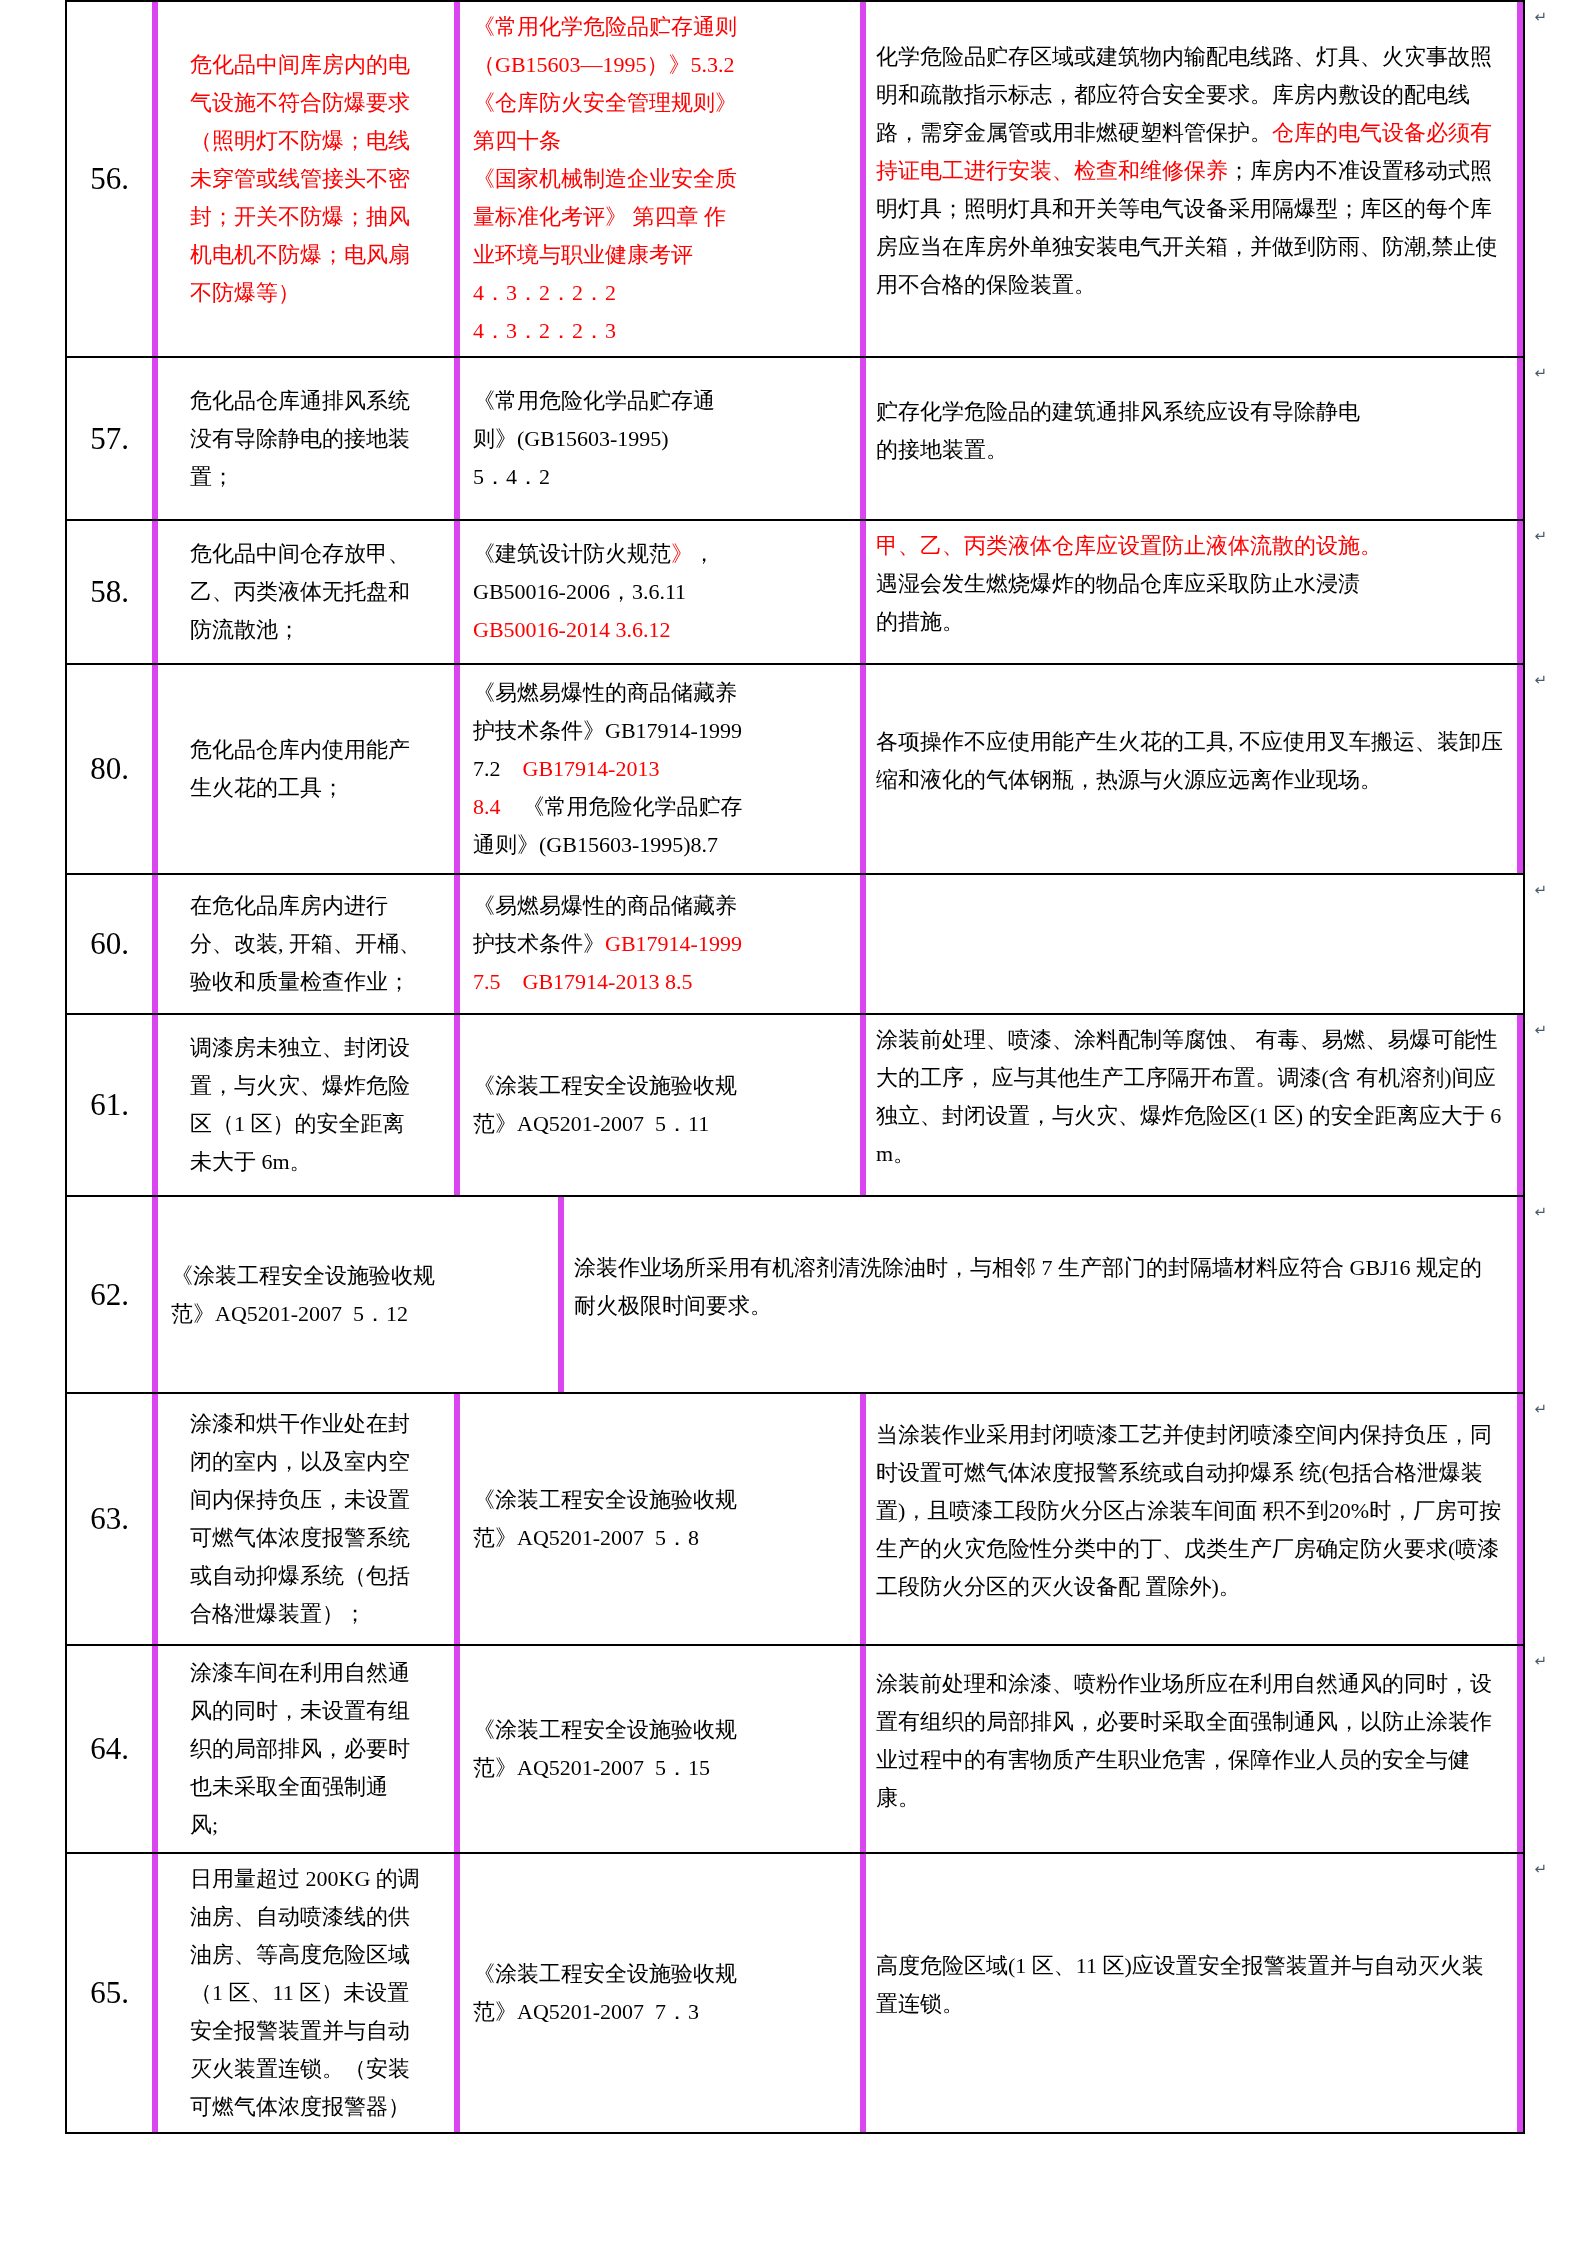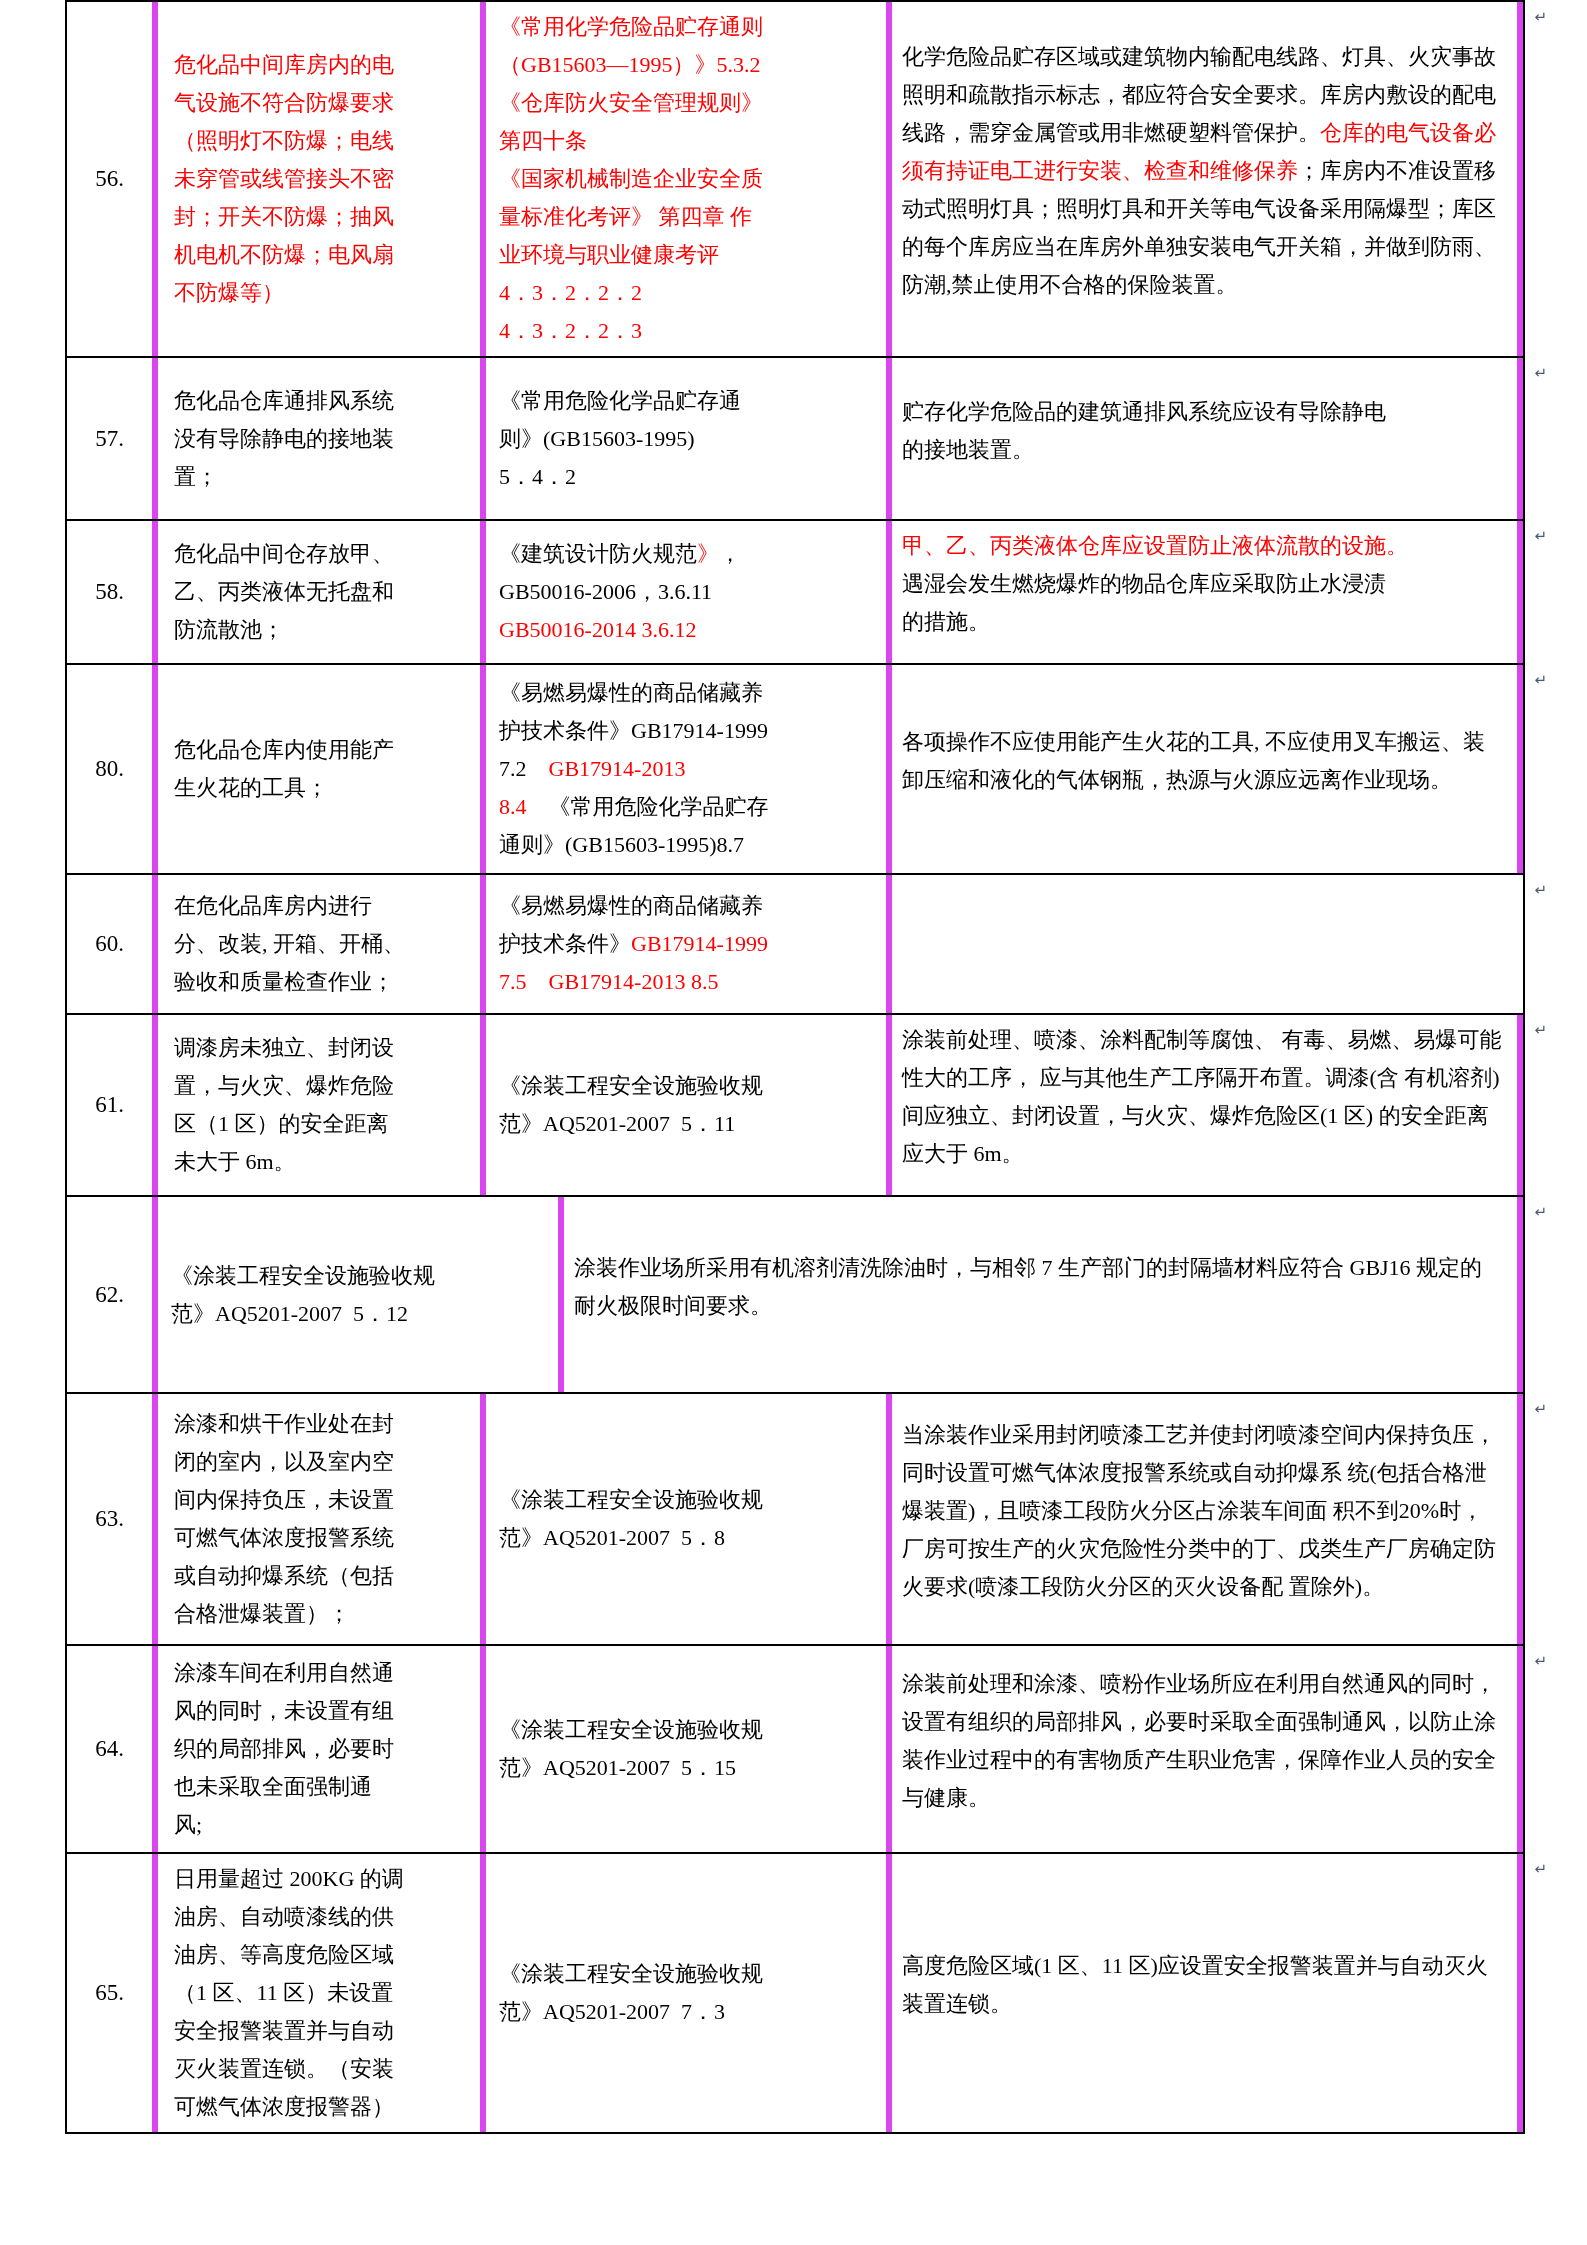--- a/index.html
+++ b/index.html
@@ -26,22 +26,22 @@
   .row:nth-child(8){min-height:250px;}
   .row:nth-child(9){min-height:206px;}
   .row:nth-child(10){min-height:278px;}
   .cell{
     border-right:6px solid #d946ef;
     box-sizing:border-box;
     display:flex;align-items:center;
     font-size:22px;line-height:38px;
   }
   .cell:last-child{border-right:none;}
-  .c-num{width:91px;justify-content:center;font-size:23px;}
-  .c-problem{width:328px;padding:6px 8px 6px 16px;}
+  .c-num{width:91px;justify-content:center;font-size:31px;}
+  .c-problem{width:302px;padding:6px 8px 6px 32px;}
   .c-standard{width:406px;padding:6px 8px 6px 13px;}
   .c-req{flex:1;padding:6px 14px 22px 10px;}
   .inner{white-space:pre-wrap;word-break:break-all;}
   .seg-red{color:#ff0000;}
   .seg-black{color:#000000;}
   .marker{
     position:absolute;right:-24px;top:8px;
     color:#4a5a6a;font-size:15px;line-height:15px;
     font-family:"DejaVu Sans",sans-serif;
   }

